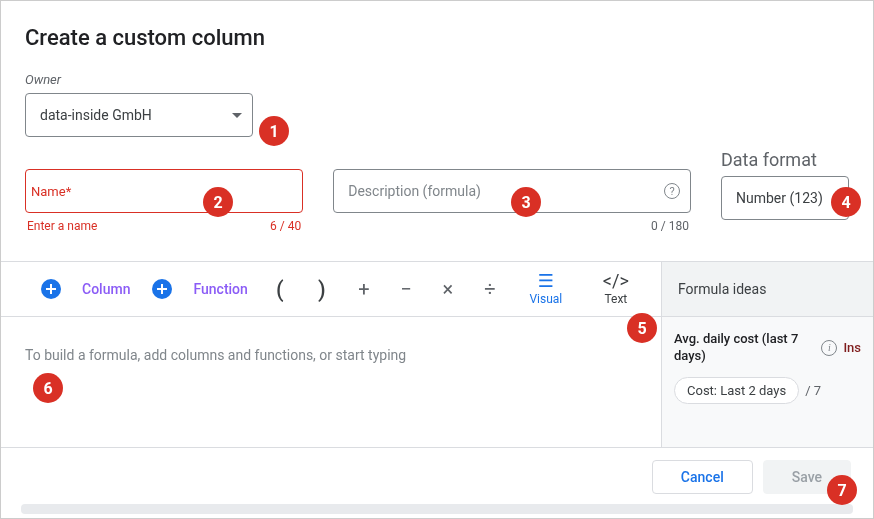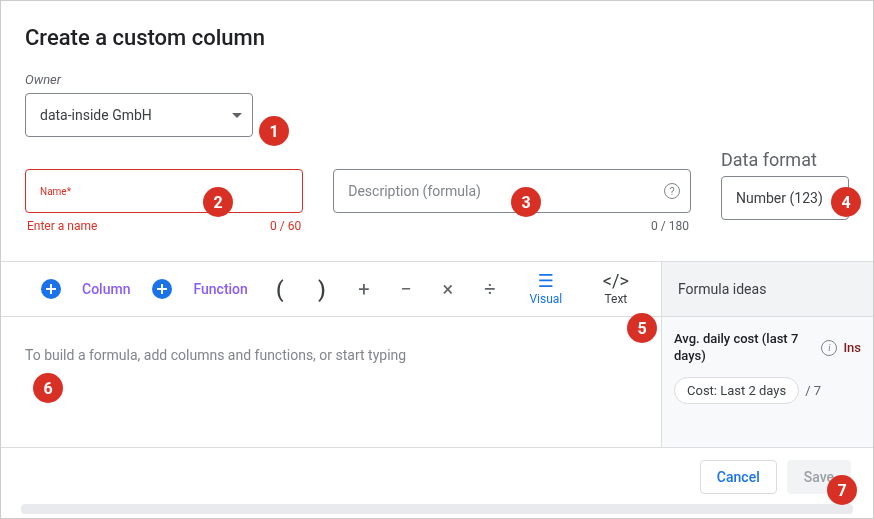--- a/index.html
+++ b/index.html
@@ -56,23 +56,23 @@
     gap: 30px;
   }
   .field-wrap { display: flex; flex-direction: column; }
   .name-field {
     width: 280px;
   }
   .name-input {
     border: 1px solid #d93025;
     border-radius: 4px;
     height: 44px;
-    padding: 0 14px;
+    padding: 0 5px;
     color: #d93025;
-    font-size: 10px;
+    font-size: 13px;
     display: flex;
     align-items: center;
   }
   .name-sub {
     display: flex;
     justify-content: space-between;
     font-size: 12px;
     color: #d93025;
     margin-top: 6px;
     padding: 0 2px;
@@ -252,21 +252,21 @@
   .footer {
     border-top: 1px solid #dadce0;
     display: flex;
     justify-content: flex-end;
     gap: 10px;
     padding: 12px 22px;
     align-items: center;
   }
   .btn {
     border-radius: 4px;
-    padding: 8px 16px;
+    padding: 8px 28px;
     font-size: 14px;
     font-weight: 500;
     cursor: pointer;
     border: 1px solid transparent;
   }
   .btn-cancel { color: #1a73e8; border-color: #dadce0; background:#fff; }
   .btn-save { color: #9aa0a6; background: #f1f3f4; border-color:#f1f3f4; cursor: default; }
 
   .scroll-track {
     position: absolute;
@@ -302,21 +302,21 @@
     <span class="caret-down"></span>
   </div>
 
   <div class="row2">
     <div class="field-wrap name-field">
       <div class="name-input">
         <span>Name*</span>
       </div>
       <div class="name-sub">
         <span>Enter a name</span>
-        <span>0 / 60</span>
+        <span>6 / 40</span>
       </div>
     </div>
 
     <div class="field-wrap desc-field">
       <div class="desc-input">
         <span>Description (formula)</span>
         <span class="help-circle">?</span>
       </div>
       <div class="desc-sub">0 / 180</div>
     </div>

